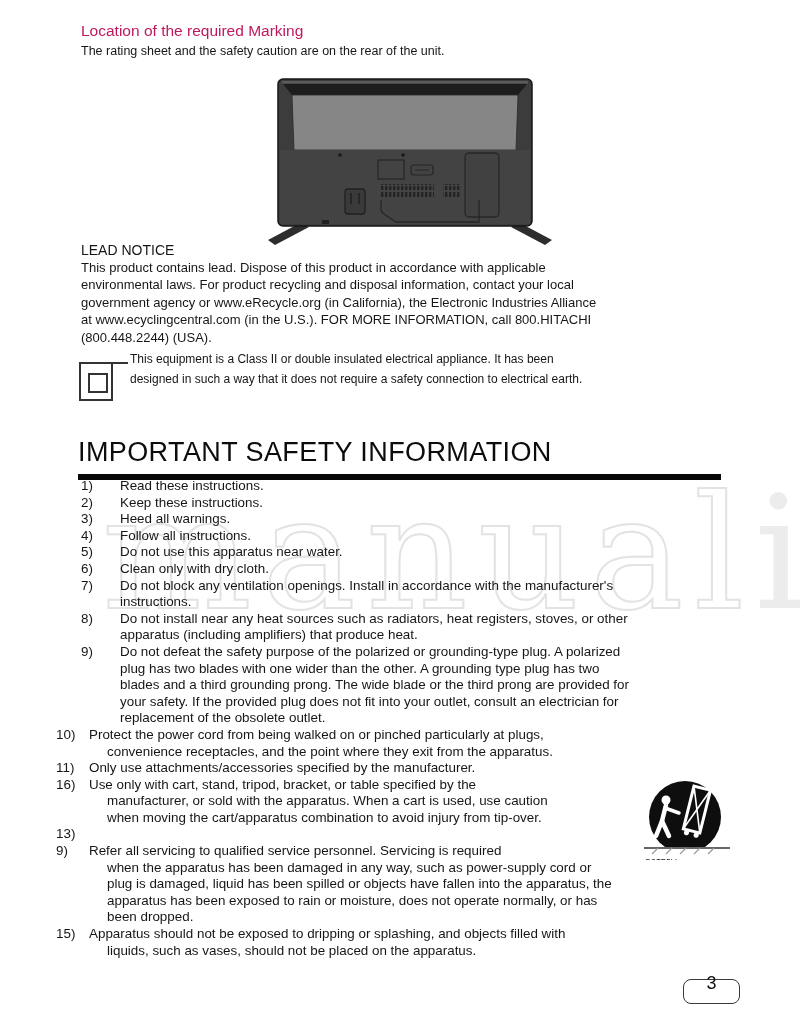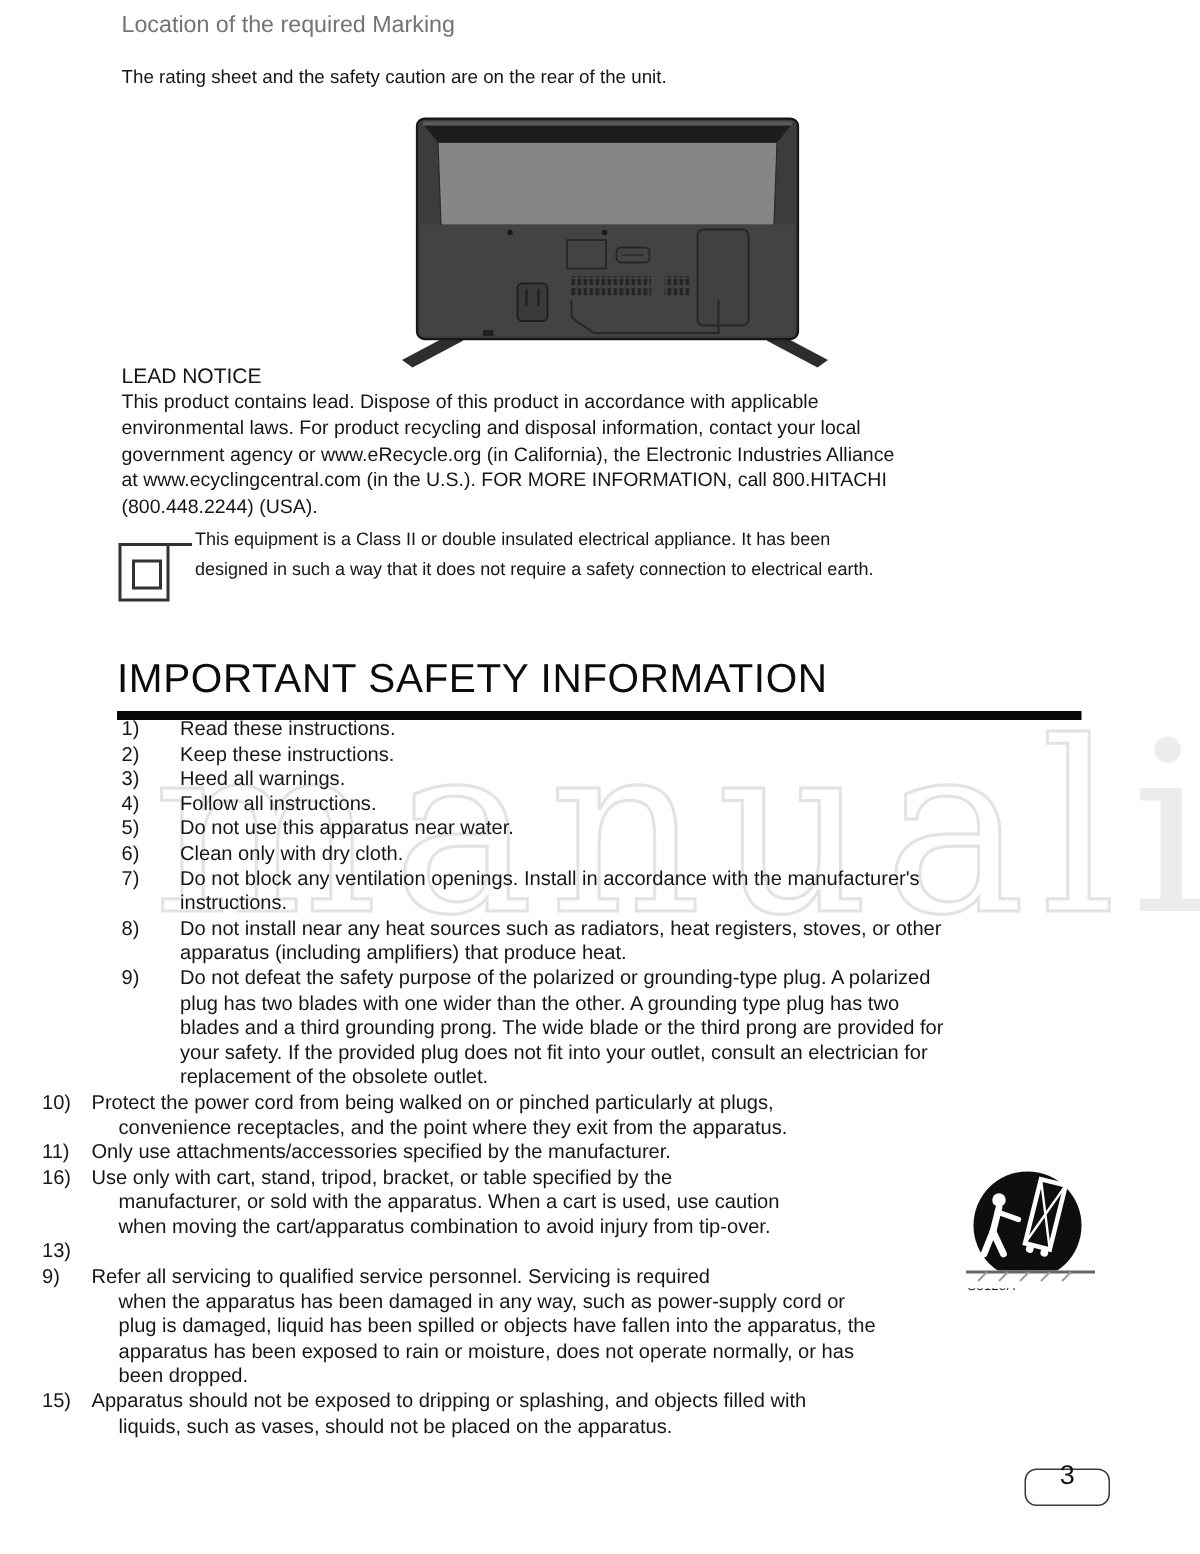--- a/index.html
+++ b/index.html
@@ -3,21 +3,21 @@
 <meta charset="utf-8">
 <style>
   html,body{margin:0;padding:0;background:#fff;}
   .page{
     position:relative;width:800px;height:1036px;background:#ffffff;overflow:hidden;
     font-family:"Liberation Sans",sans-serif;color:#161616;
   }
   .abs{position:absolute;}
 
   
-  .marking-title{left:81px;top:8px;font-size:15.5px;color:#737373;}
+  .marking-title{left:81px;top:22px;font-size:15.5px;color:#be185d;}
   .marking-sub{left:81px;top:44px;font-size:12.5px;}
 
   
   .lead-title{left:81px;top:242px;font-size:14px;}
   .lead-body{left:81px;top:259px;font-size:13px;line-height:17.4px;white-space:pre-line;}
 
   
   .c2-icon{left:79px;top:362px;width:34px;height:39px;border:2px solid #333;box-sizing:border-box;}
   .c2-inner{position:absolute;left:7px;top:9px;width:16px;height:16px;border:2px solid #333;}
   .c2-leader{left:111px;top:362px;width:17px;height:2px;background:#333;}
@@ -32,21 +32,21 @@
     font-size:158px;line-height:1;letter-spacing:10px;white-space:nowrap;user-select:none;}
   .wm-outline{color:transparent;margin-left:24px;-webkit-text-stroke:2px #e3e3e3;}
   .wm-solid{color:#ececec;-webkit-text-stroke:0;}
 
   
   .safety-list{left:0;top:478px;width:800px;z-index:1;}
   .item{display:flex;align-items:flex-start;font-size:13.4px;line-height:16.6px;}
   .item .num{flex:0 0 auto;}
   .item .txt{white-space:pre-line;}
   .item.wide .num{margin-left:81px;width:39px;}
-  .item.narrow .num{margin-left:28px;width:33px;}
+  .item.narrow .num{margin-left:56px;width:33px;}
   .item.narrow .txt{padding-left:18px;text-indent:-18px;}
 
   
   .tipover{left:642px;top:779px;z-index:2;}
   .tip-caption{left:645px;top:852px;font-size:8.5px;letter-spacing:.3px;color:#222;}
 
   
   .pagenum-box{left:683px;top:979px;width:57px;height:25px;border:1.5px solid #3a3a3a;
     border-radius:8px;box-sizing:border-box;text-align:center;}
   .pagenum{position:absolute;left:0;right:0;top:-7px;font-size:18px;color:#111;}

